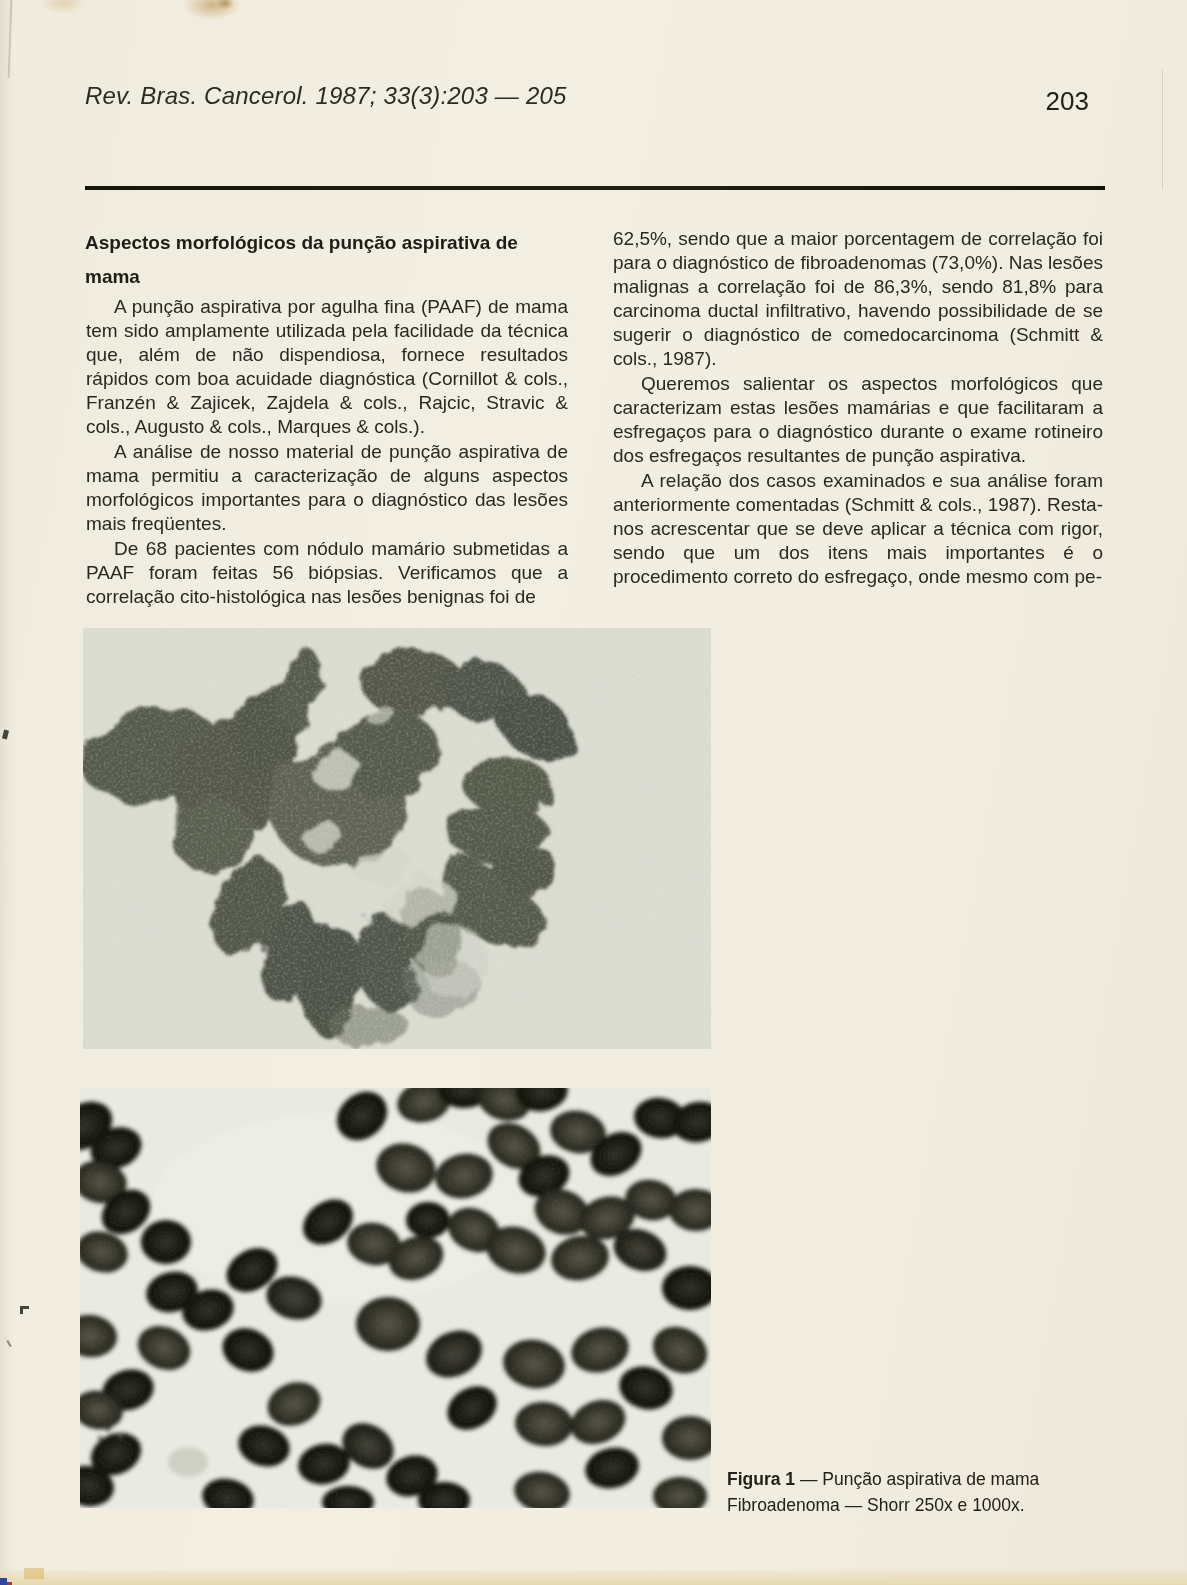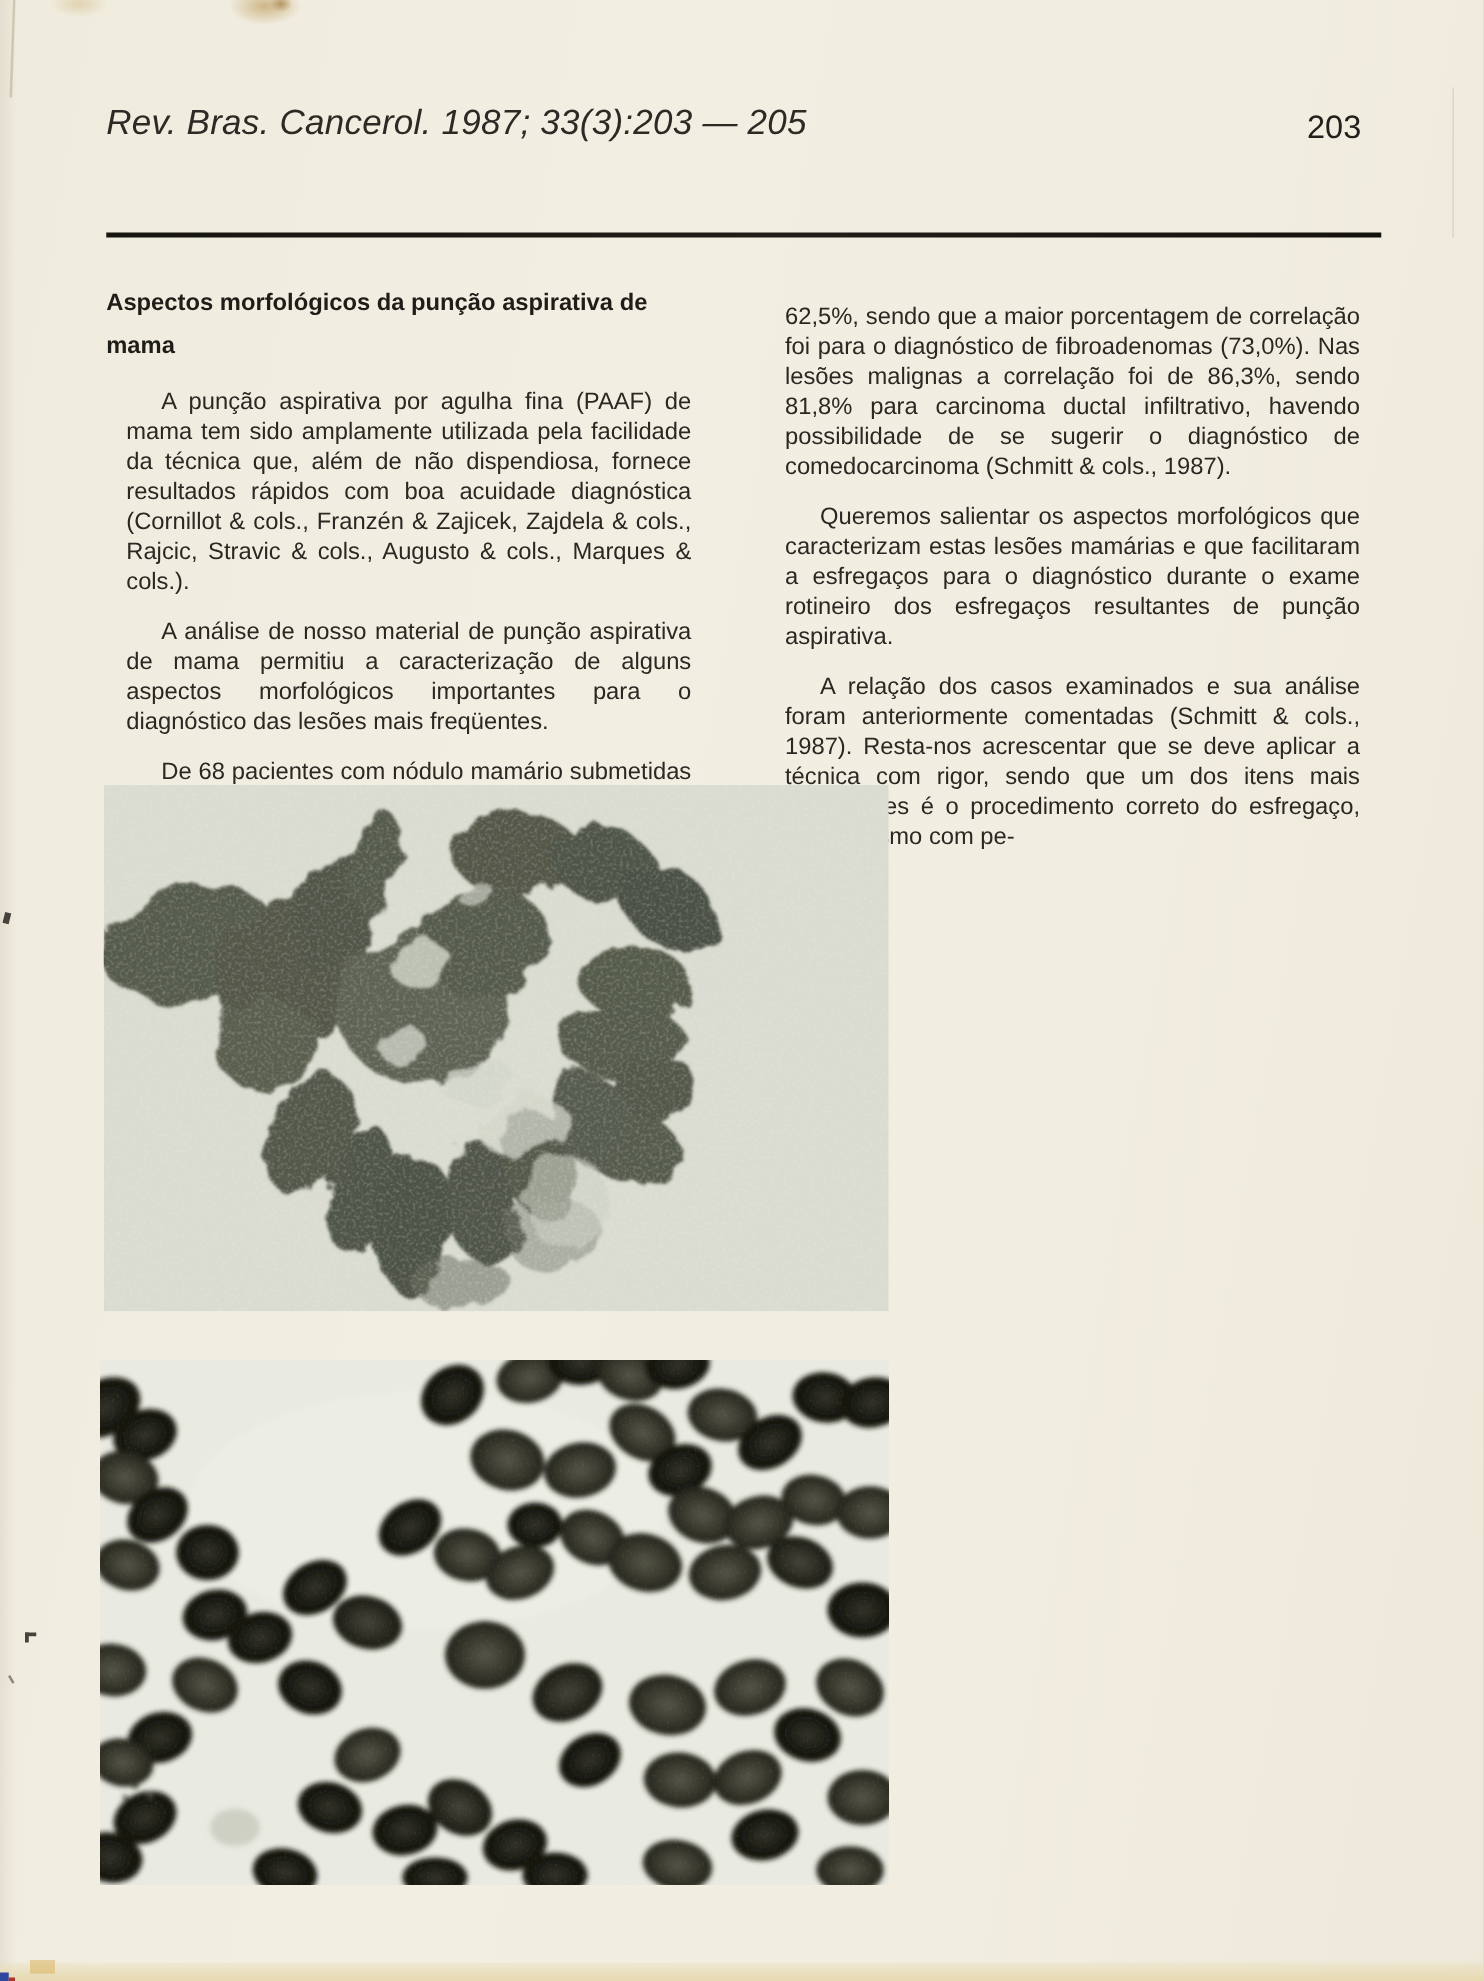--- a/index.html
+++ b/index.html
@@ -15,32 +15,32 @@
     background:rgba(150,138,108,.35); transform:rotate(2deg); }
   .stain{ position:absolute; border-radius:50%; }
   .stain-1{ left:183px; top:-10px; width:58px; height:30px;
     background:radial-gradient(closest-side, rgba(178,137,62,.55), rgba(178,137,62,0)); }
   .stain-2{ left:40px; top:-8px; width:46px; height:22px;
     background:radial-gradient(closest-side, rgba(205,174,110,.40), rgba(205,174,110,0)); }
   .stain-3{ left:216px; top:-4px; width:18px; height:14px;
     background:radial-gradient(closest-side, rgba(150,105,40,.55), rgba(150,105,40,0)); }
 
   .running-head{ position:absolute; left:85px; top:82px; width:1020px; }
-  .journal-ref{ font-style:italic; font-size:28px; color:#2c2a25; letter-spacing:.2px; }
+  .journal-ref{ font-style:italic; font-size:24px; color:#2c2a25; letter-spacing:.2px; }
   .page-number{ position:absolute; right:16px; top:4px; font-size:26px; font-style:normal; color:#22201c; }
 
   .section-title{ position:absolute; left:85px; top:139px; margin:0;
     font-size:34px; font-weight:bold; letter-spacing:.5px; color:#181613; }
   .title-rule{ position:absolute; left:85px; top:186px; width:1020px; height:4px;
     background:linear-gradient(90deg,#17150f 0%, #201e16 55%, #14120c 100%); }
 
   .col{ position:absolute; top:226px; font-size:19px; line-height:24px; text-align:justify; color:#2a2823; }
   .col-left{ left:85px;  width:484px; }
   .col-right{ left:612px; width:492px; }
-  .col p{ margin:16px; }
+  .col p{ margin:1px; }
   .col p.indent{ text-indent:28px; }
   .article-heading{ margin:0; font-size:19px; line-height:34px; font-weight:bold; text-align:left; color:#1f1d18; }
 
   .figure{ position:absolute; }
   .fig-top{ left:83px; top:628px; width:628px; height:421px; }
   .fig-bottom{ left:80px; top:1088px; width:631px; height:420px; }
   .figure svg{ display:block; width:100%; height:100%; }
 
   .fig-caption{ position:absolute; left:727px; top:1466px; width:360px;
     font-size:17.5px; line-height:26px; color:#23211c; }
@@ -236,20 +236,24 @@
         <ellipse cx="532" cy="380" rx="27" ry="20" fill="url(#gDark)" transform="rotate(-12 532 380)"></ellipse>
         <ellipse cx="600" cy="408" rx="27" ry="19" fill="url(#gMot)"></ellipse>
         <circle cx="28" cy="340" r="3" fill="#3a3a30"></circle>
           <circle cx="40" cy="348" r="2.5" fill="#4a4a3e"></circle>
           <circle cx="20" cy="350" r="2" fill="#3a3a30"></circle>
       </g>
       <rect width="631" height="420" filter="url(#f2speck)" opacity="0.4"></rect>
     </svg>
   </div>
 
+  <div class="fig-caption">
+    <span class="cap-line"><b>Figura 1</b><span> — Punção aspirativa de mama</span></span>
+    <span class="cap-line">Fibroadenoma — Shorr 250x e 1000x.</span>
+  </div>
 
   <div class="mark mark-1"></div>
   <div class="mark mark-2"></div>
   <div class="mark-2b"></div>
   <div class="mark mark-3"></div>
 
   <div class="bottom-strip"></div>
   <div class="bottom-tan"></div>
   <div class="corner-blue"></div>
   <div class="corner-red"></div>

